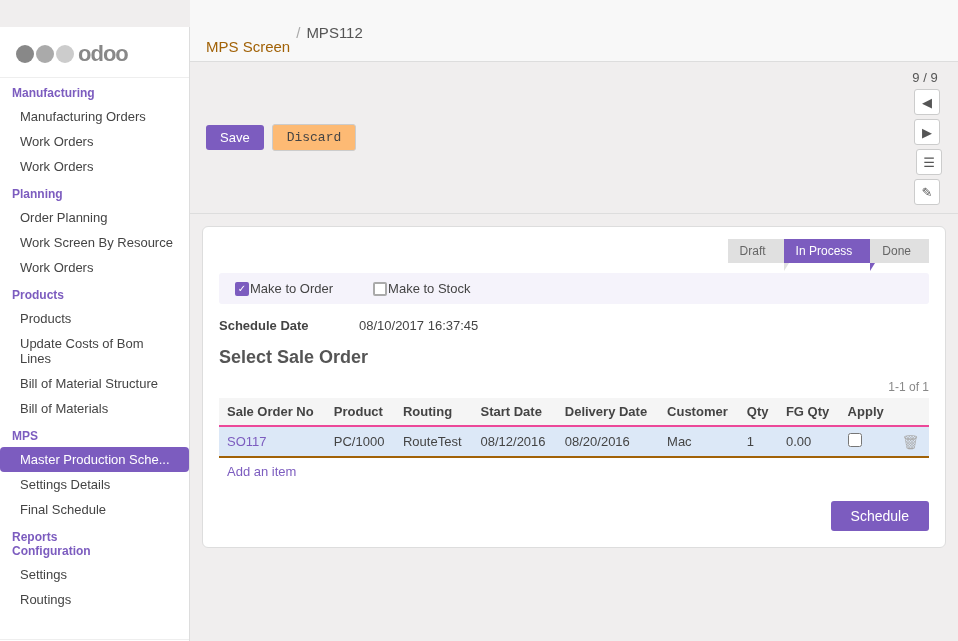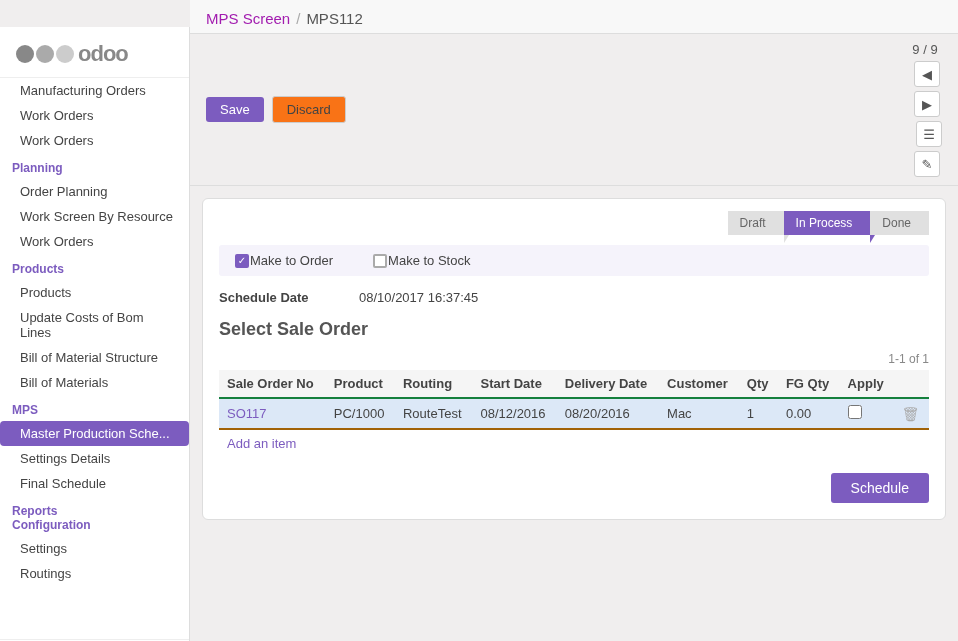--- a/index.html
+++ b/index.html
@@ -83,24 +83,25 @@
     
     .breadcrumb-bar {
       background: #f8f8f8;
       padding: 10px 16px 6px 16px;
       border-bottom: 1px solid #ddd;
       display: flex;
       align-items: center;
       gap: 6px;
     }
     .breadcrumb-link {
-      color: #a21caf;
+      color: #a16207;
       font-size: 15px;
       cursor: pointer;
       text-decoration: none;
+      margin-top: 28px;
     }
     .breadcrumb-sep { color: #aaa; font-size: 15px; }
     .breadcrumb-current { color: #555; font-size: 15px; }
 
     
     .toolbar {
       background: #f0eeee;
       padding: 8px 16px;
       display: flex;
       align-items: center;
@@ -110,27 +111,28 @@
     .btn-save {
       background: #7c5cbf;
       color: #fff;
       border: none;
       padding: 5px 14px;
       border-radius: 3px;
       cursor: pointer;
       font-size: 13px;
     }
     .btn-discard {
-      background: #f97316;
+      background: #fdba74;
       color: #444;
       border: 1px solid #ccc;
       padding: 5px 14px;
       border-radius: 3px;
       cursor: pointer;
       font-size: 13px;
+      font-family: Liberation Mono, monospace;
     }
     .toolbar-spacer { flex: 1; }
     .pagination-area {
       display: flex;
       align-items: center;
       gap: 4px;
       color: #555;
       font-size: 13px;
       flex-direction: column;
     }
@@ -278,21 +280,21 @@
       color: #888;
       margin-bottom: 4px;
     }
     .data-table {
       width: 100%;
       border-collapse: collapse;
       font-size: 13px;
     }
     .data-table th {
       background: #f5f5f5;
-      border-bottom: 2px solid #15803d;
+      border-bottom: 2px solid #ec4899;
       padding: 6px 8px;
       text-align: left;
       color: #444;
       font-weight: bold;
     }
     .data-table td {
       padding: 6px 8px;
       border-bottom: 2px solid #a16207;
       color: #444;
     }
@@ -342,20 +344,21 @@
         <div class="odoo-circle c1"></div>
         <div class="odoo-circle c2"></div>
         <div class="odoo-circle c3"></div>
       </div>
       <div class="odoo-text">odoo</div>
     </div>
   </div>
 
   <div id="sidebar-sections">
 
+    <div class="sidebar-section-header">Manufacturing</div>
     <div class="sidebar-item">Manufacturing Orders</div>
     <div class="sidebar-item">Work Orders</div>
     <div class="sidebar-item">Work Orders</div>
 
     <div class="sidebar-section-header">Planning</div>
     <div class="sidebar-item">Order Planning</div>
     <div class="sidebar-item">Work Screen By Resource</div>
     <div class="sidebar-item">Work Orders</div>
 
     <div class="sidebar-section-header">Products</div>

